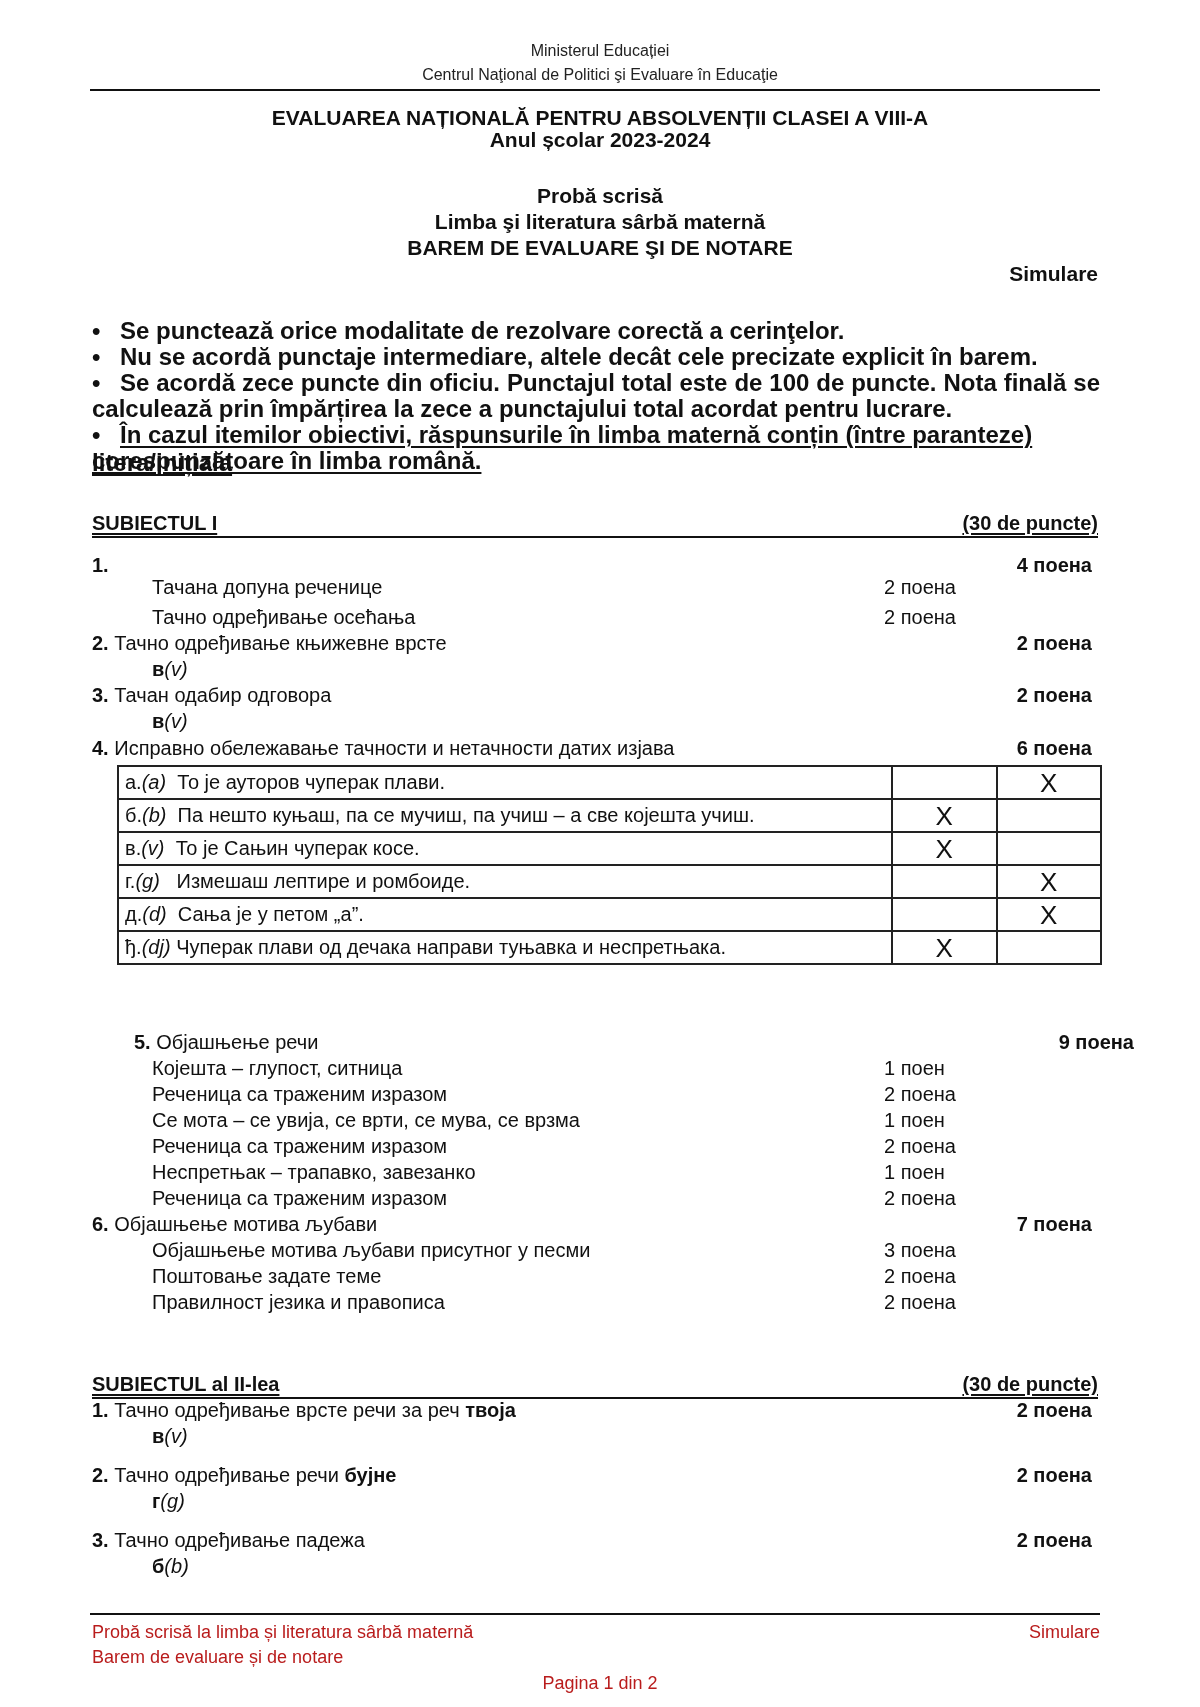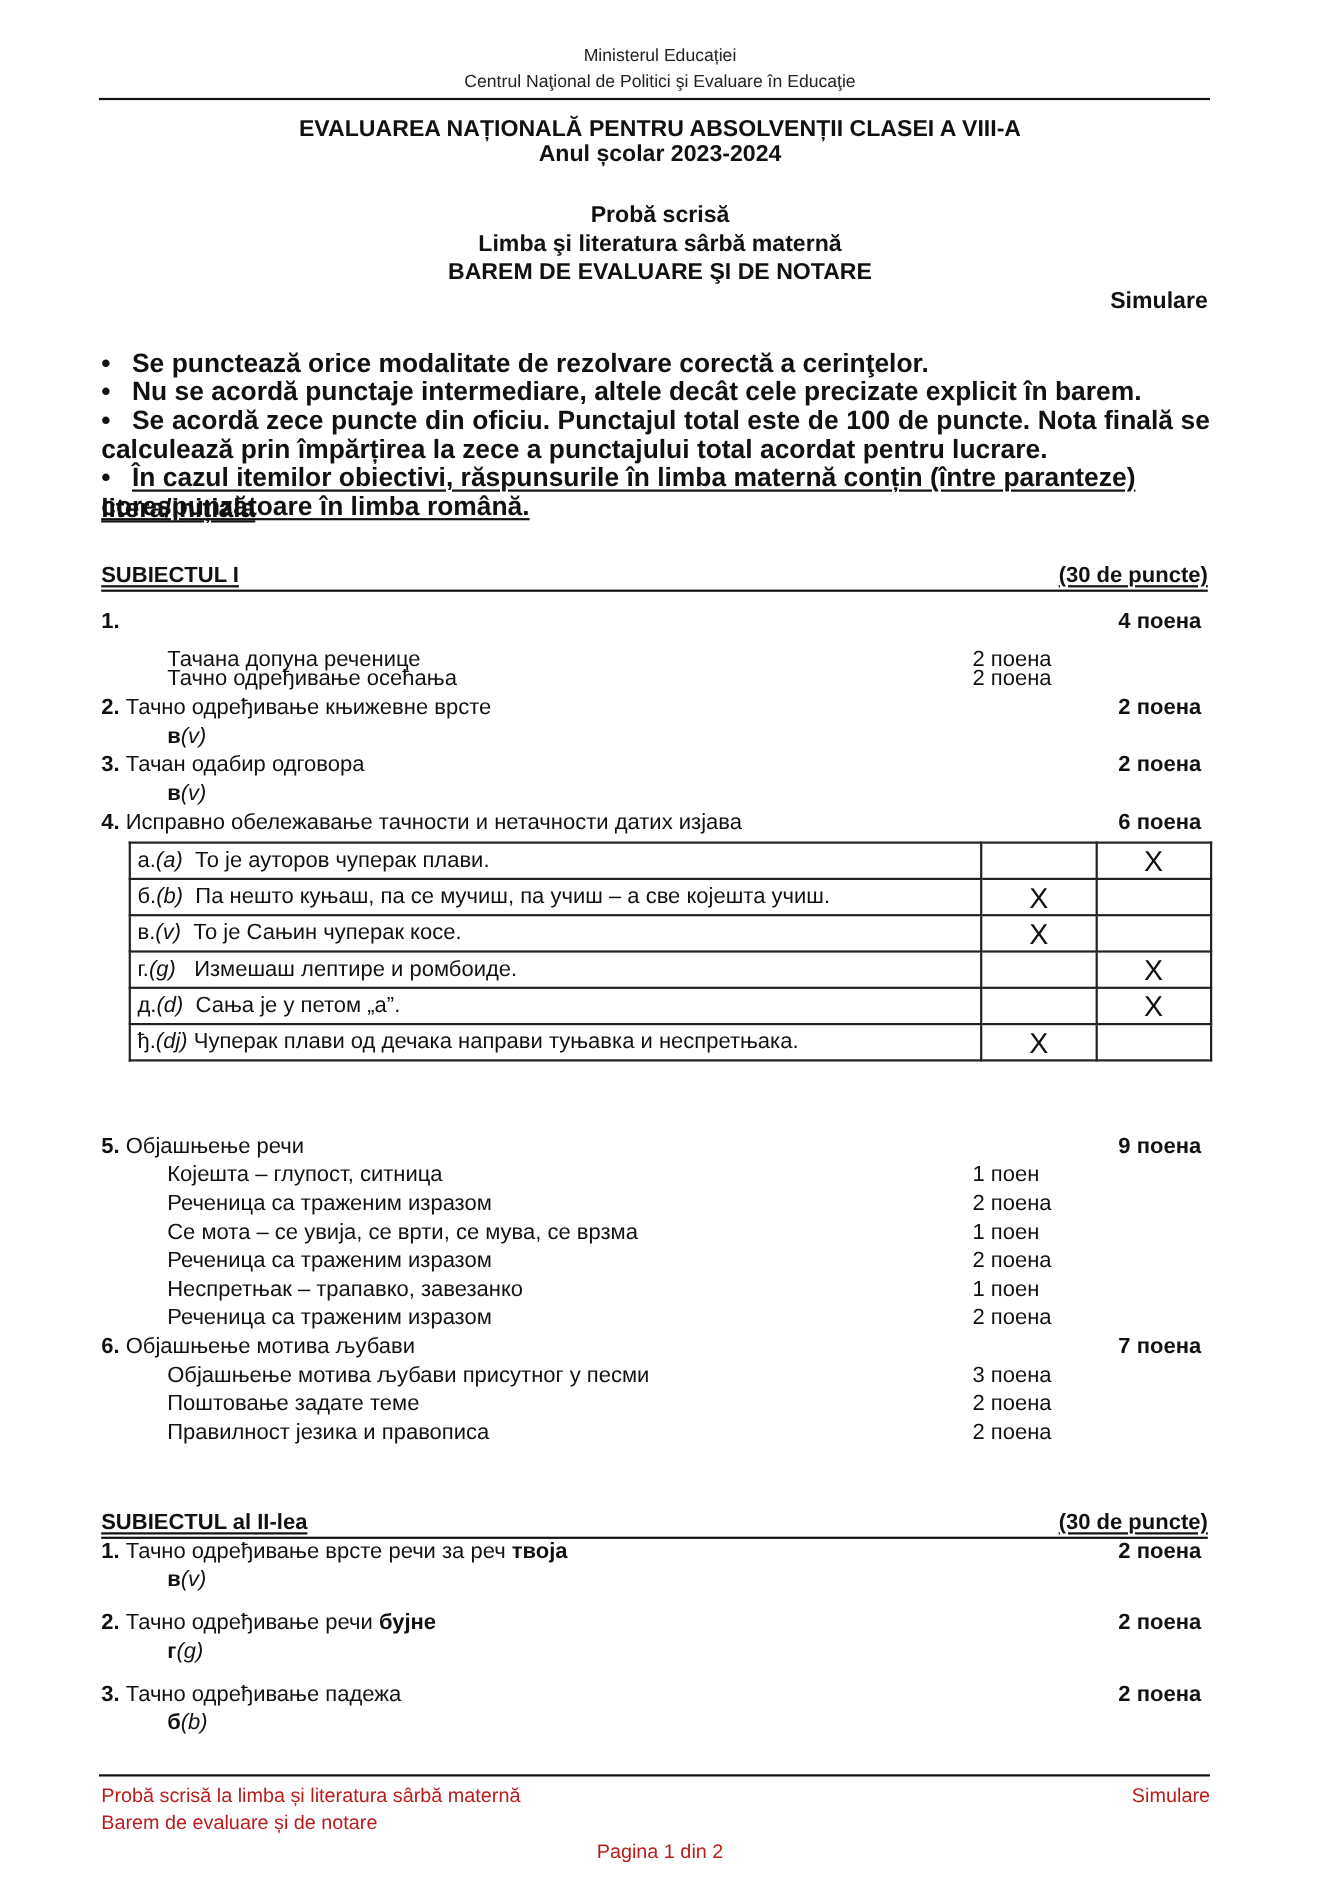--- a/index.html
+++ b/index.html
@@ -73,21 +73,21 @@
 
 <div class="sect-head" style="top:512px;">
   <span class="l">SUBIECTUL I</span>
   <span class="r">(30 de puncte)</span>
 </div>
 
 <div class="row" style="top:554px;">
   <span class="num">1.</span>
   <span class="pts-right">4 поена</span>
 </div>
-<div class="row indent" style="top:588px;text-align:right;">
+<div class="row indent" style="top:576px;text-align:right;">
   <span class="txt">Тачана допуна реченице</span>
   <span class="sub-pts">2 поена</span>
 </div>
 <div class="row indent" style="top:606px;text-align:right;">
   <span class="txt">Тачно одређивање осећања</span>
   <span class="sub-pts">2 поена</span>
 </div>
 
 <div class="row" style="top:632px;">
   <span class="num">2.</span>
@@ -141,21 +141,21 @@
     <td class="mark">X</td>
   </tr>
   <tr>
     <td class="c1"><span>ђ.</span><span class="lt">(dj)</span> <span>Чуперак плави од дечака направи туњавка и неспретњака.</span></td>
     <td class="mark">X</td>
     <td class="mark"></td>
   </tr>
 </tbody>
   </table>
 
-<div class="row" style="top:1031px;">
+<div class="row" style="top:1031px;margin-left:42px;">
   <span class="num">5.</span>
   <span>Објашњење речи</span>
   <span class="pts-right">9 поена</span>
 </div>
 <div class="row indent" style="top:1057px;">
   <span class="txt">Којешта – глупост, ситница</span>
   <span class="sub-pts">1 поен</span>
 </div>
 <div class="row indent" style="top:1083px;">
   <span class="txt">Реченица са траженим изразом</span>

